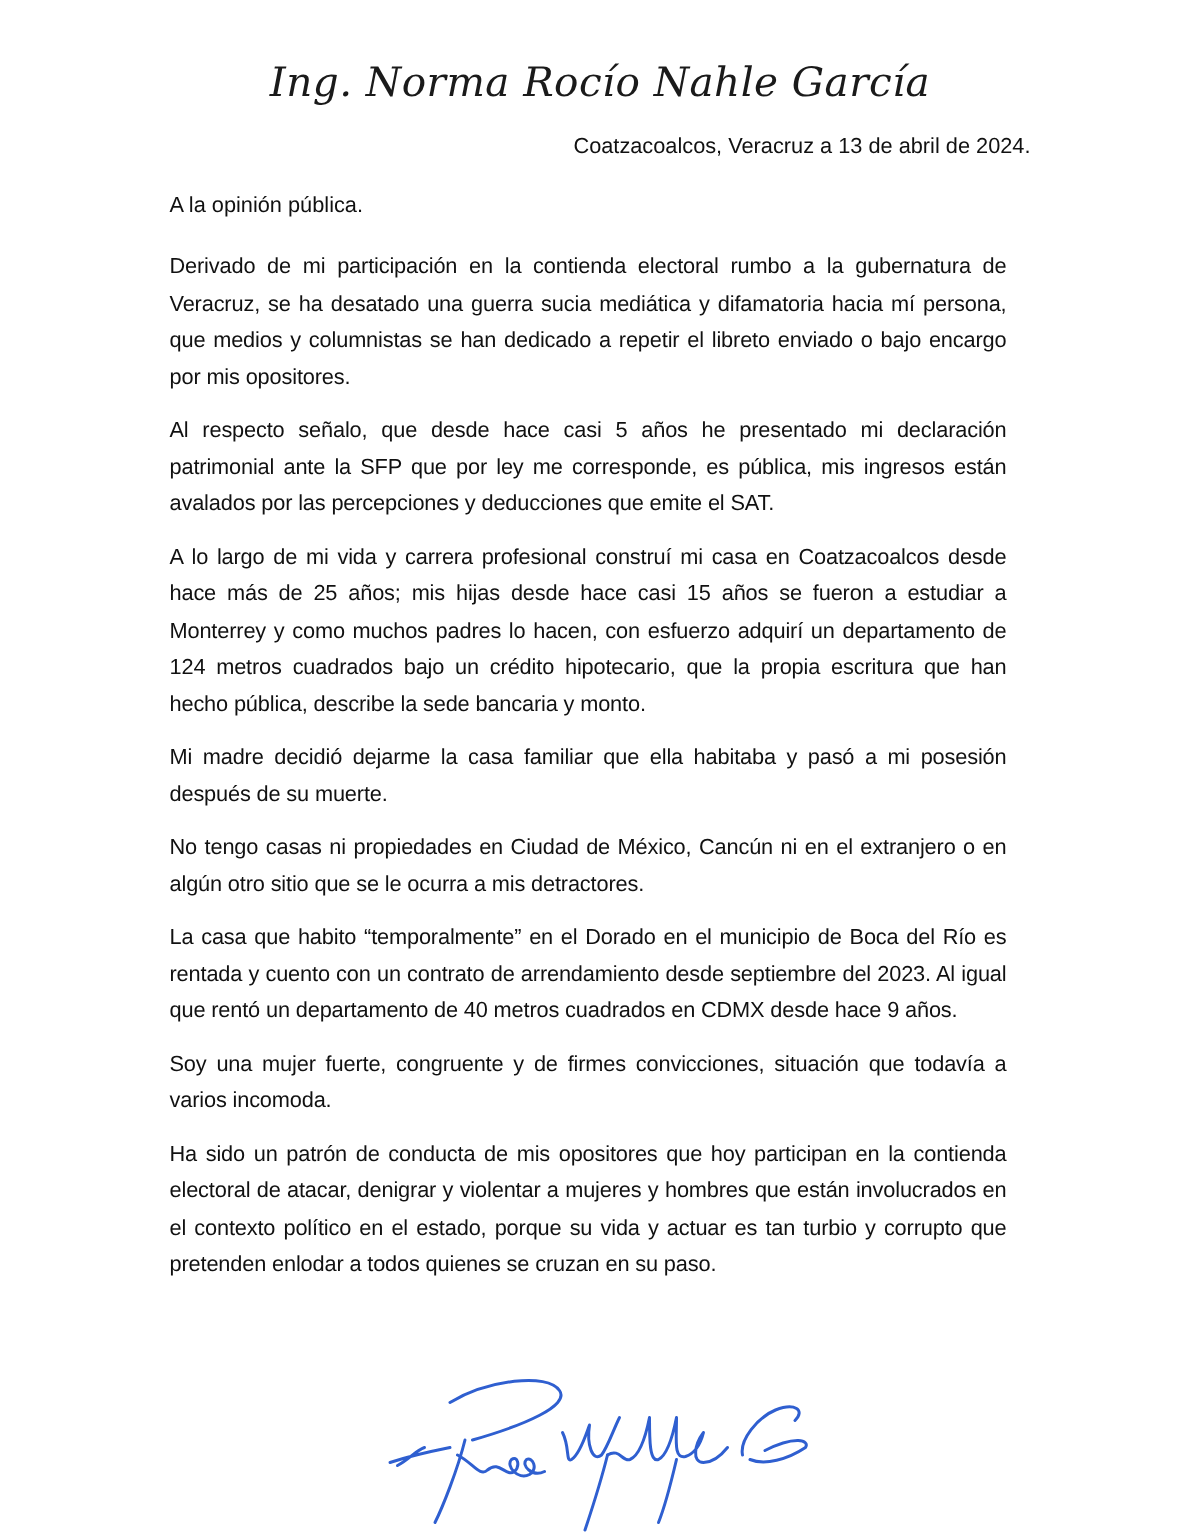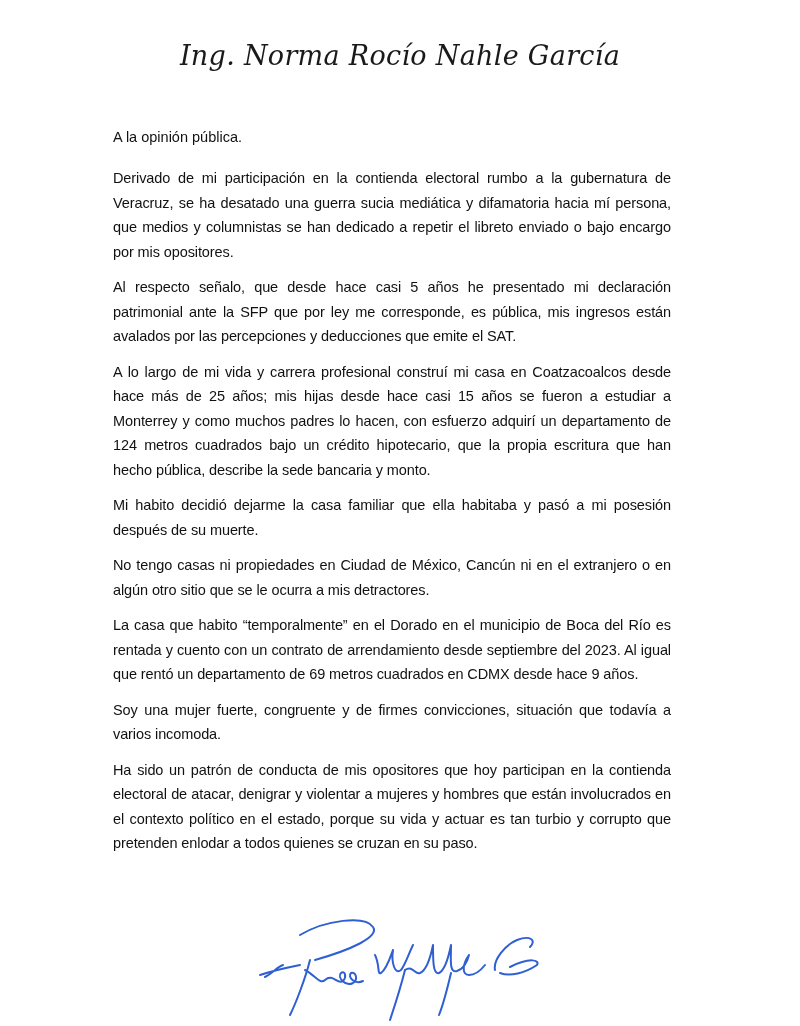--- a/index.html
+++ b/index.html
@@ -46,29 +46,30 @@
     }
     .signature {
       position: absolute; top: 915px; left: 255px; width: 290px; height: 111px;
     }
   </style>
 </head>
 <body>
 
 <div class="page">
   <div class="letterhead">Ing. Norma Rocío Nahle García</div>
+  <div class="date">Coatzacoalcos, Veracruz a 13 de abril de 2024.</div>
   <div class="salutation">A la opinión pública.</div>
 
   <div class="body">
     <p>Derivado de mi participación en la contienda electoral rumbo a la gubernatura de Veracruz, se ha desatado una guerra sucia mediática y difamatoria hacia mí persona, que medios y columnistas se han dedicado a repetir el libreto enviado o bajo encargo por mis opositores.</p>
     <p>Al respecto señalo, que desde hace casi 5 años he presentado mi declaración patrimonial ante la SFP que por ley me corresponde, es pública, mis ingresos están avalados por las percepciones y deducciones que emite el SAT.</p>
     <p>A lo largo de mi vida y carrera profesional construí mi casa en Coatzacoalcos desde hace más de 25 años; mis hijas desde hace casi 15 años se fueron a estudiar a Monterrey y como muchos padres lo hacen, con esfuerzo adquirí un departamento de 124 metros cuadrados bajo un crédito hipotecario, que la propia escritura que han hecho pública, describe la sede bancaria y monto.</p>
-    <p>Mi habito decidió dejarme la casa familiar que ella habitaba y pasó a mi posesión después de su muerte.</p>
+    <p>Mi madre decidió dejarme la casa familiar que ella habitaba y pasó a mi posesión después de su muerte.</p>
     <p>No tengo casas ni propiedades en Ciudad de México, Cancún ni en el extranjero o en algún otro sitio que se le ocurra a mis detractores.</p>
-    <p>La casa que habito “temporalmente” en el Dorado en el municipio de Boca del Río es rentada y cuento con un contrato de arrendamiento desde septiembre del 2023. Al igual que rentó un departamento de 69 metros cuadrados en CDMX desde hace 9 años.</p>
+    <p>La casa que habito “temporalmente” en el Dorado en el municipio de Boca del Río es rentada y cuento con un contrato de arrendamiento desde septiembre del 2023. Al igual que rentó un departamento de 40 metros cuadrados en CDMX desde hace 9 años.</p>
     <p>Soy una mujer fuerte, congruente y de firmes convicciones, situación que todavía a varios incomoda.</p>
     <p>Ha sido un patrón de conducta de mis opositores que hoy participan en la contienda electoral de atacar, denigrar y violentar a mujeres y hombres que están involucrados en el contexto político en el estado, porque su vida y actuar es tan turbio y corrupto que pretenden enlodar a todos quienes se cruzan en su paso.</p>
   </div>
 
 
   <svg class="signature" viewBox="0 0 290 111" fill="none" stroke-linecap="round" stroke-linejoin="round">
     <g id="sig-strokes" stroke="#2f5fd0" stroke-width="2">
       <path d="M5,60 C20,55 35,52 45,50 M10,62 C18,58 22,52 28,50"></path>
       <path d="M45,20 C70,5 110,0 118,12 C125,22 95,35 60,45"></path>
       <path d="M55,45 C50,65 40,90 35,100"></path>

